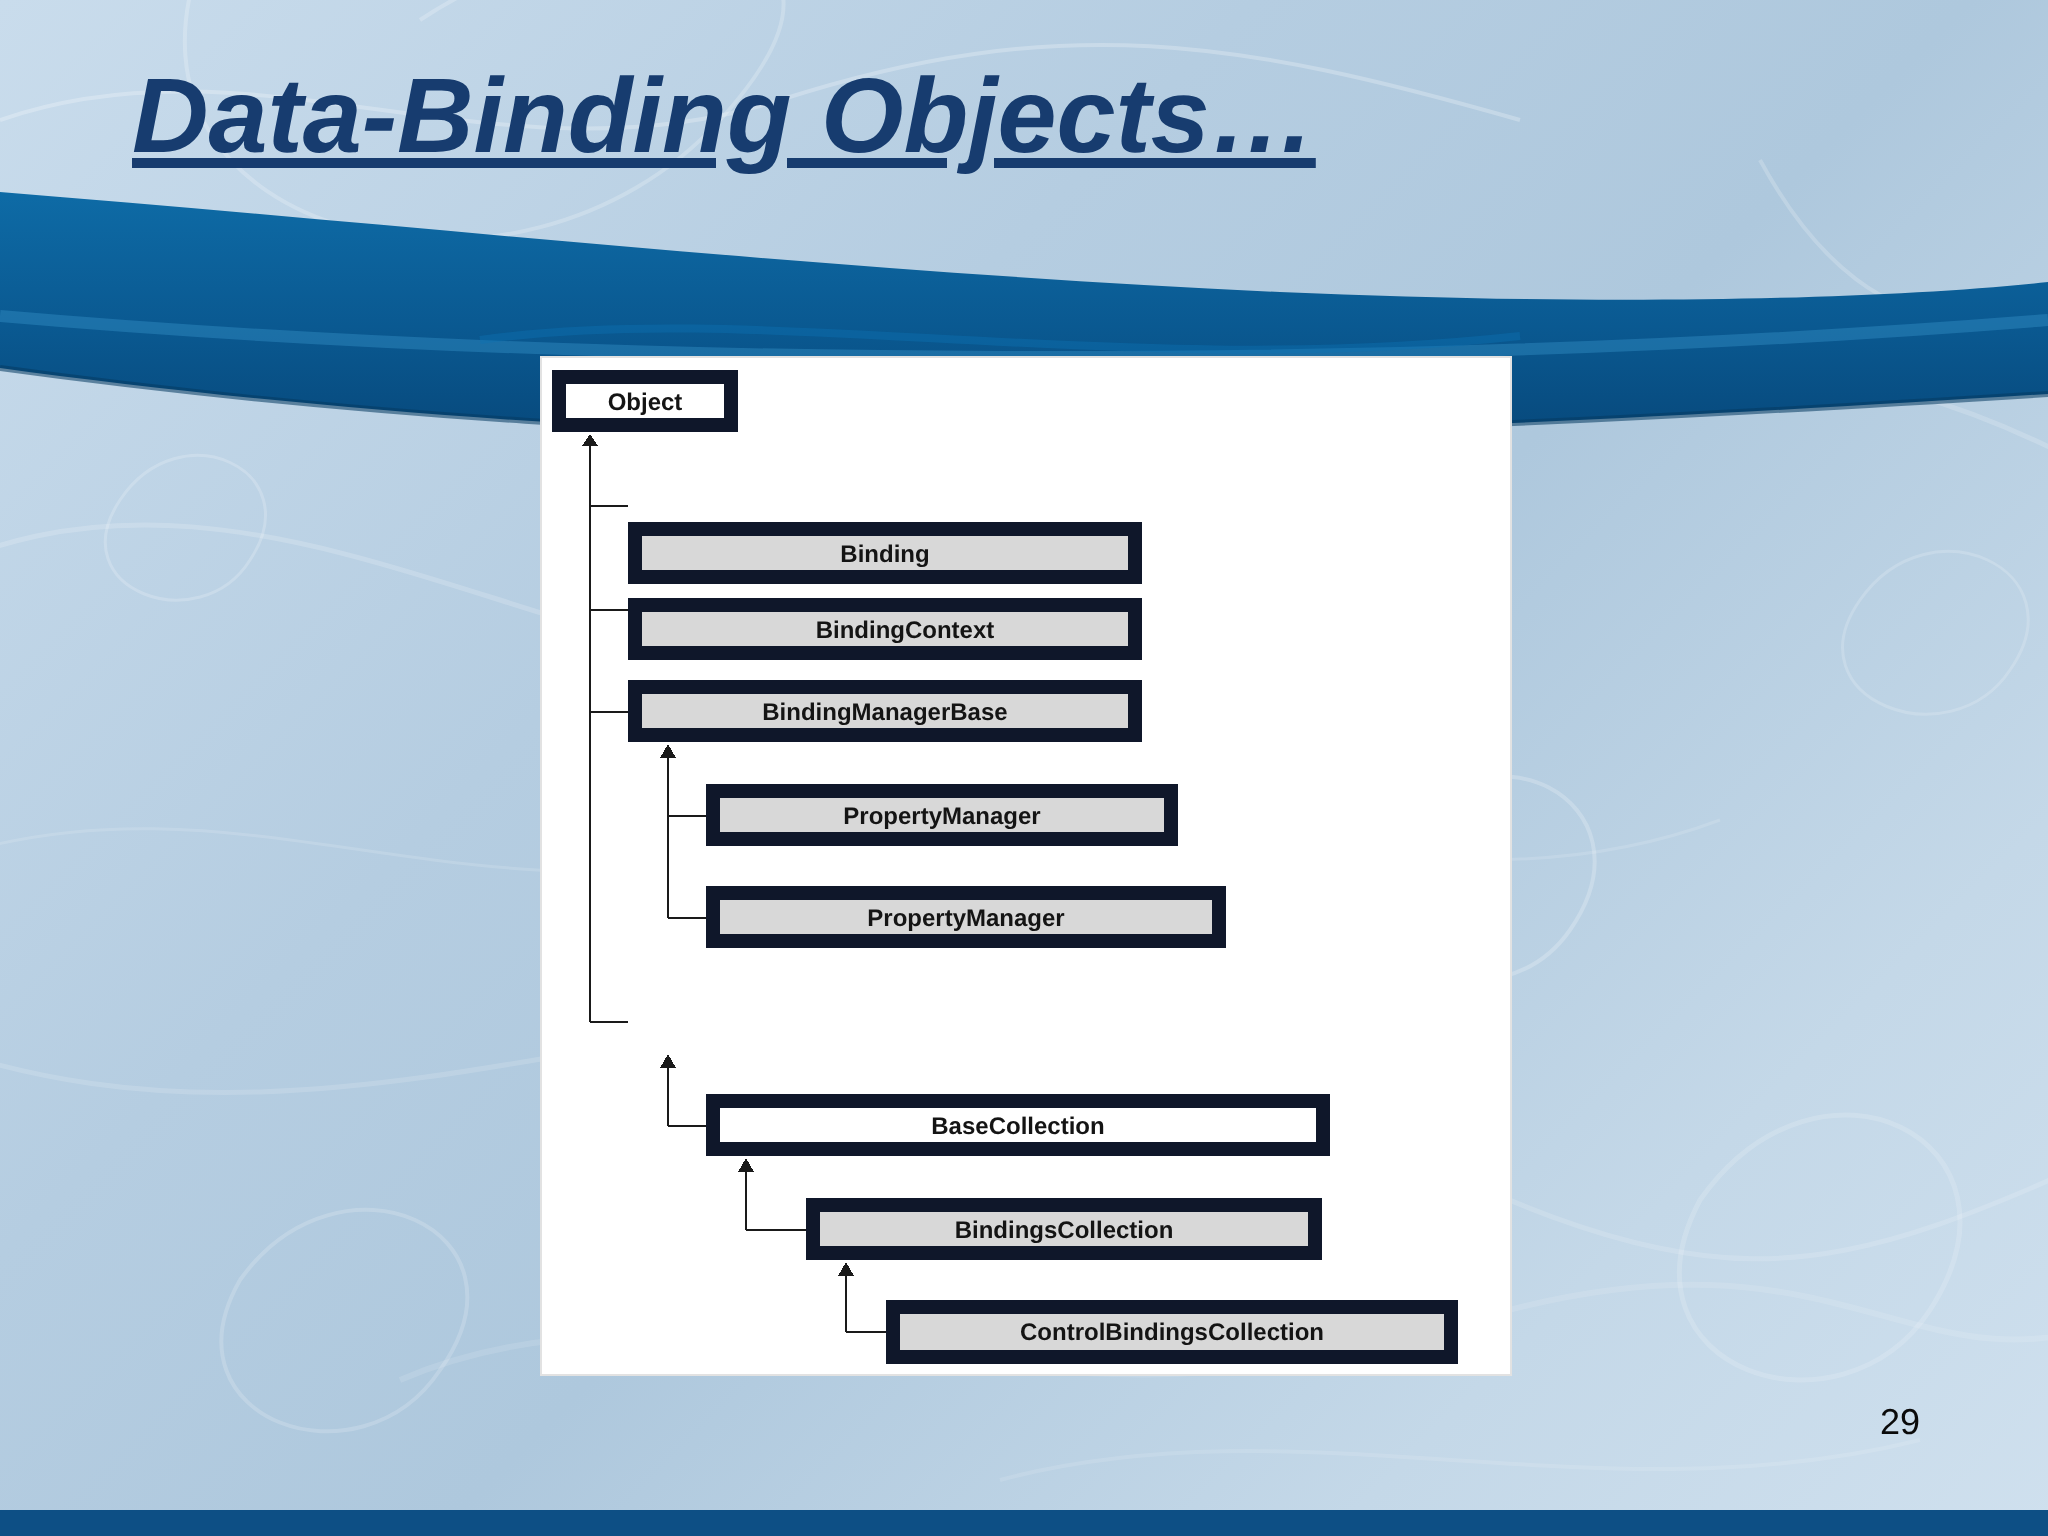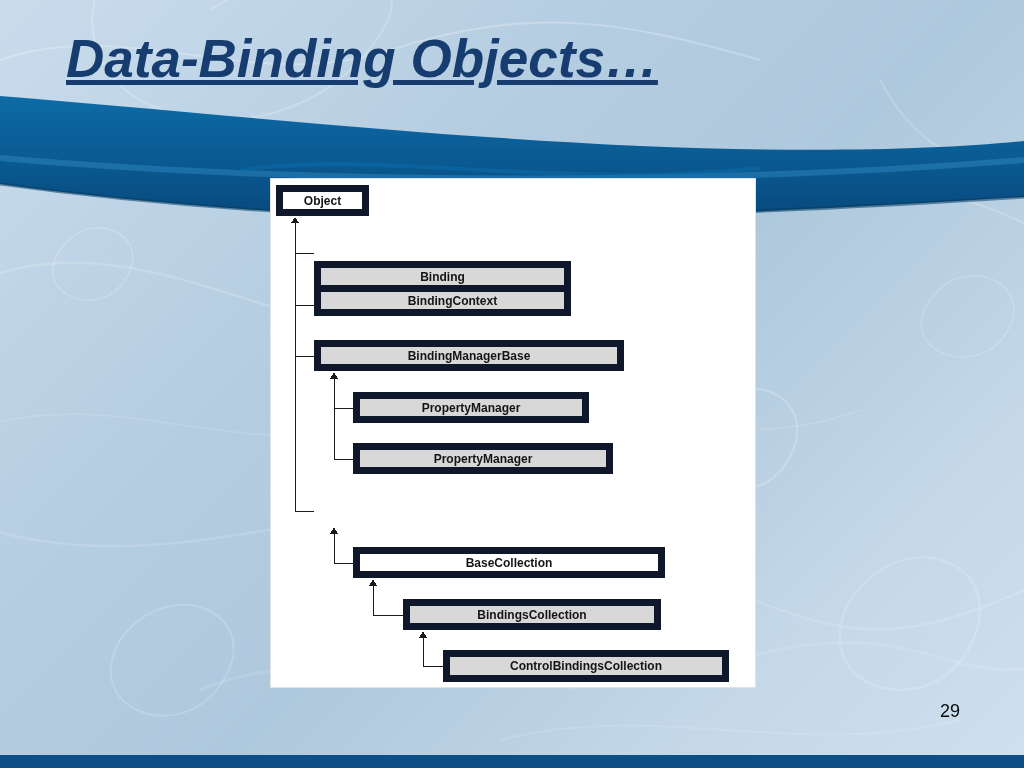--- a/index.html
+++ b/index.html
@@ -118,22 +118,22 @@
         <polygon points="20,44 28,44 24,38"></polygon>
         <polygon points="59,200 67,200 63,193"></polygon>
         <polygon points="59,355 67,355 63,348"></polygon>
         <polygon points="98,407 106,407 102,400"></polygon>
         <polygon points="148,459 156,459 152,452"></polygon>
       </g>
     </svg>
 
     <div class="node white" style="left:5px;   top:6px;   width:93px;  height:31px;">Object</div>
     <div class="node gray" style="left:43px;  top:58px;  width:257px; height:31px;margin-top:24px;">Binding</div>
-    <div class="node gray" style="left:43px;  top:106px; width:257px; height:31px;padding-left:20px;">BindingContext</div>
-    <div class="node gray" style="left:43px;  top:161px; width:310px; height:31px;">BindingManagerBase</div>
+    <div class="node gray" style="left:43px;  top:120px; width:257px; height:31px;padding-left:20px;">BindingContext</div>
+    <div class="node gray" style="left:43px;  top:161px; width:257px; height:31px;">BindingManagerBase</div>
     <div class="node gray" style="left:82px;  top:213px; width:236px; height:31px;">PropertyManager</div>
     <div class="node gray" style="left:82px;  top:264px; width:260px; height:31px;">PropertyManager</div>
     <div class="node white" style="left:82px;  top:368px; width:312px; height:31px;">BaseCollection</div>
     <div class="node gray" style="left:132px; top:420px; width:258px; height:31px;">BindingsCollection</div>
     <div class="node gray" style="left:172px; top:471px; width:286px; height:32px;">ControlBindingsCollection</div>
   </div>
 
   <div class="page-number">29</div>
 
   <div class="footer-bar"></div>

